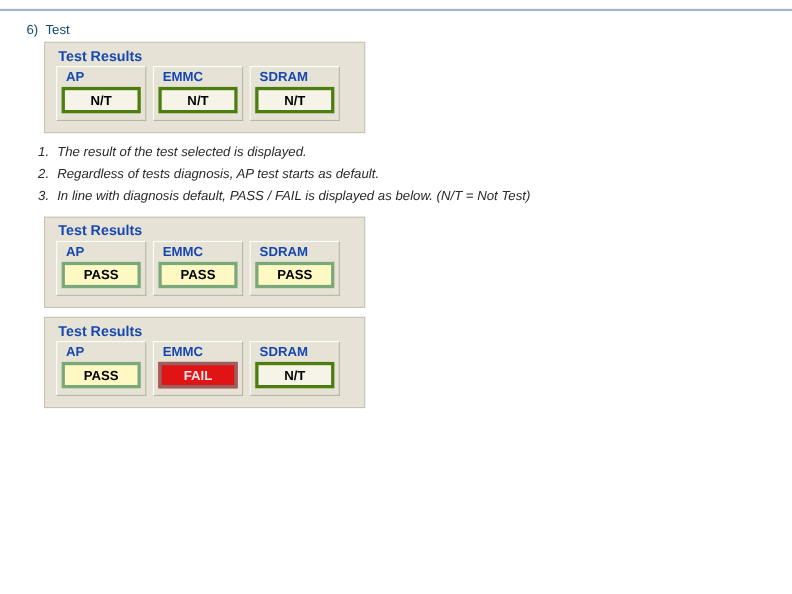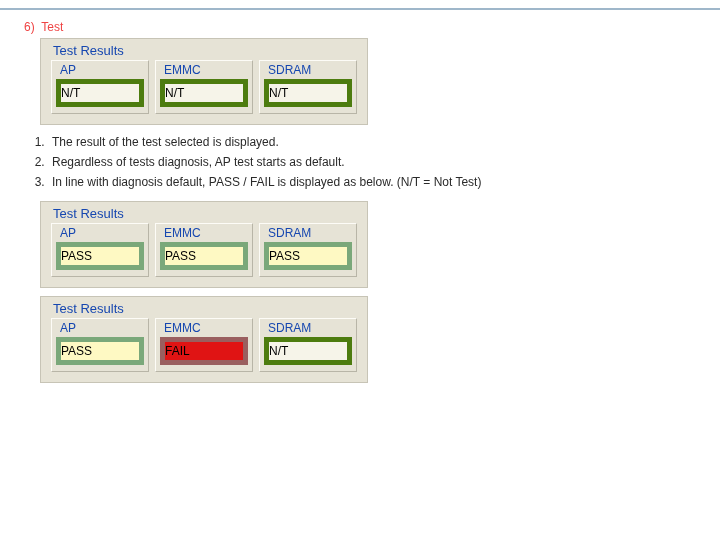--- a/index.html
+++ b/index.html
@@ -25,86 +25,89 @@
     height: 0;
     border-top: 2px solid #9fb7ca;
     border-bottom: 0;
     margin: 0 -14px 10px -14px;
   }
   .body {
     padding: 0 0 0 6px;
     font-size: 12px;
   }
   .subhead, .subhead2 {
-    color: #ef4444;
+    color: #0c4a6e;
     margin: 4px 0 4px 4px;
   }
   .panel-wrap {
     margin: 4px 0 8px 20px;
   }
   .panel {
     display: inline-block;
     background: #e6e3d6;
     border: 1px solid #c7c4b6;
     padding: 4px 10px 10px 10px;
     min-width: 270px;
+    font-weight: bold;
   }
   .panel-title {
     color: #1647b0;
     font-size: 13px;
     margin-bottom: 2px;
     padding-left: 2px;
   }
   .cols {
     display: flex;
     gap: 6px;
   }
   .cell {
     background: #e6e3d6;
     border-top: 1px solid #fdfcf7;
     border-left: 1px solid #fdfcf7;
     border-right: 1px solid #b8b5a7;
     border-bottom: 1px solid #b8b5a7;
-    width: 98px;
+    width: 82px;
     padding: 0 4px 6px 4px;
     box-sizing: border-box;
   }
   .cell-head {
     color: #1647b0;
     font-size: 12px;
     padding: 2px 0 2px 4px;
   }
   .valbox {
     height: 18px;
-    border: 5px solid #4d7c0f;
+    border: 3px solid #4d7c0f;
     background: #f6f4e9;
+    text-align: center;
     line-height: 18px;
     font-size: 12px;
     color: #000;
   }
   .valbox.nt { background: #f6f4e9; }
   .valbox.pass {
     background: #fef9c3;
     color: #000;
     border-color: #7aa87a;
   }
   .valbox.fail {
     background: #e01414;
-    color: #000000;
+    color: #e5e5e5;
     border-color: #9a5f5f;
   }
   ol.bullets {
     margin: 10px 0 12px 28px;
     padding: 0;
     color: #2a2a2a;
     font-size: 12px;
   }
   ol.bullets li {
     margin: 6px 0;
     padding-left: 4px;
+    font-style: italic;
   }
 </style>
 </head>
 <body>
 
 <div class="page">
   <div class="title-rule"></div>
 
   <div class="body">
     <div class="subhead">

